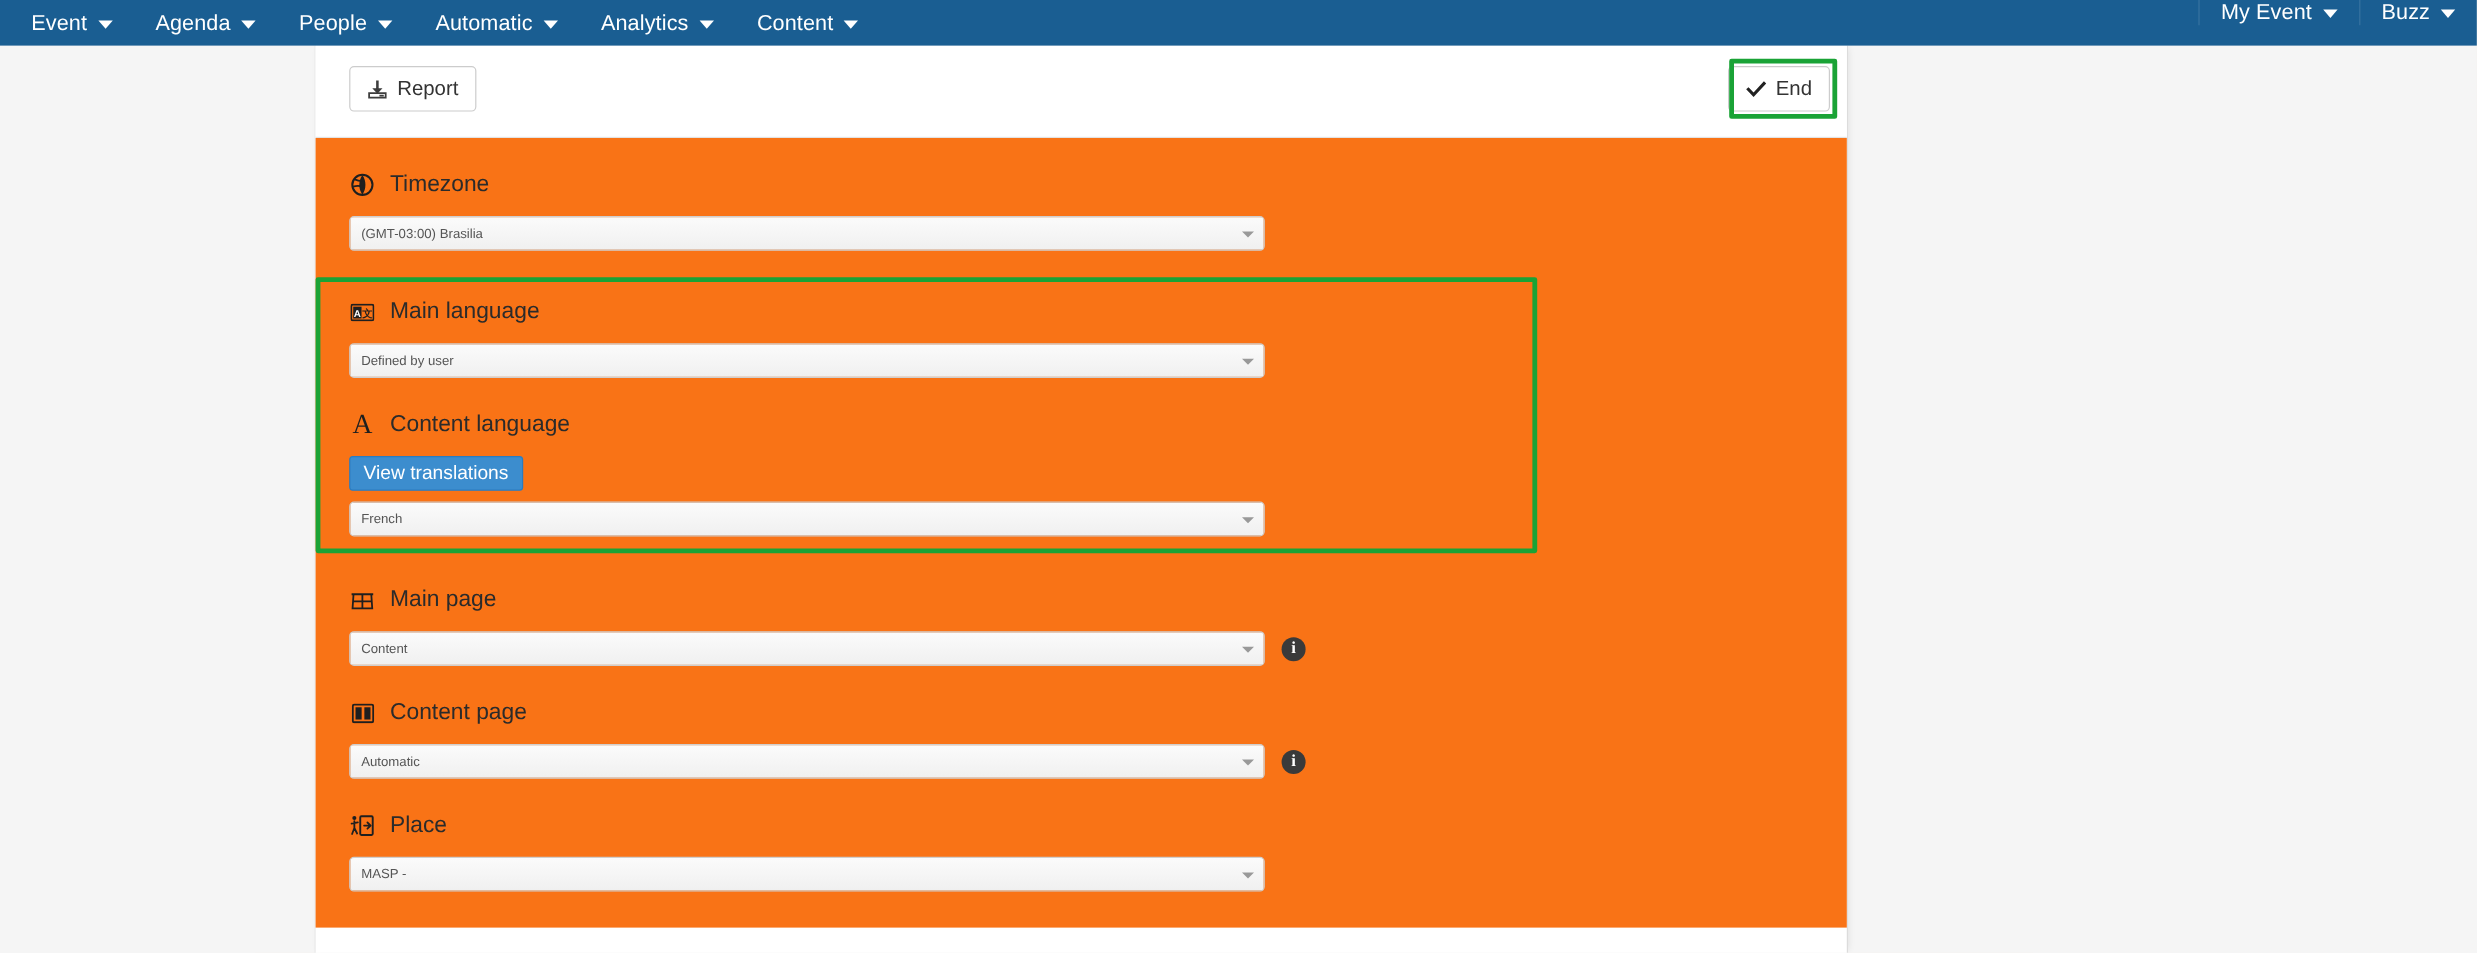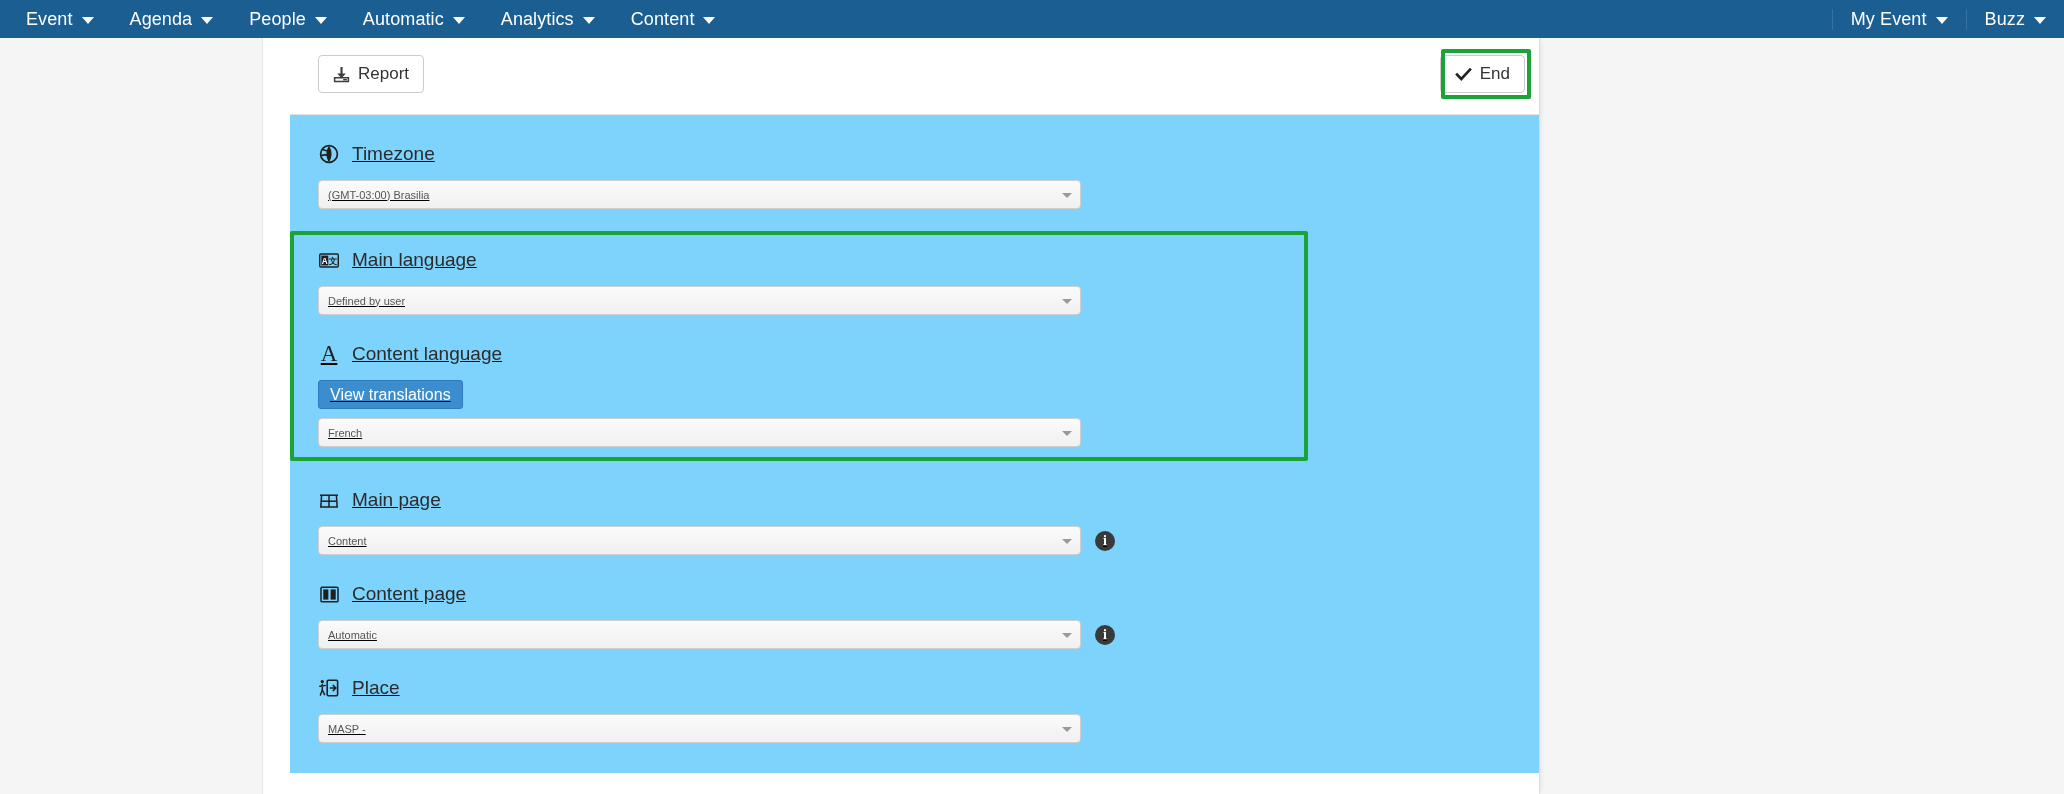--- a/index.html
+++ b/index.html
@@ -17,21 +17,21 @@
     position: absolute;
     top: 0; left: 0;
     width: 2064px;
     height: 38px;
     background: #1a5e92;
     display: flex;
     align-items: stretch;
     z-index: 50;
   }
   .nav-left { display: flex; align-items: stretch; padding-left: 8px; }
-  .nav-right { display: flex; align-items: center; margin-left: auto; }
+  .nav-right { display: flex; align-items: flex-start; margin-left: auto; }
 
   .nav-item {
     display: flex;
     align-items: center;
     gap: 9px;
     padding: 0 18px;
     color: #ffffff;
     font-size: 18px;
     font-weight: normal;
     letter-spacing: .1px;
@@ -63,21 +63,20 @@
   #content-card {
     position: absolute;
     left: 262px;
     top: 0;
     width: 1278px;
     min-height: 756px;
     background: #ffffff;
     border-left: 1px solid #e6e6e6;
     border-right: 1px solid #dcdcdc;
     box-shadow: 2px 0 6px -2px rgba(0,0,0,.10);
-    padding-left: 27px;
   }
 
   
   #action-bar {
     position: relative;
     height: 77px;
     background: #ffffff;
     border-bottom: 1px solid #e3e3e3;
   }
   #clipped-title {
@@ -129,22 +128,21 @@
     right: 8px;
     top: 11px;
     width: 90px;
     height: 50px;
   }
 
   
   #form-area {
     position: relative;
     padding: 0 0 30px 0;
-    background: #7dd3fc;
-    text-decoration: underline;
+    background: #f97316;
   }
 
   .field-block { padding: 0 28px; }
 
   .field-label {
     display: flex;
     align-items: center;
     gap: 12px;
     font-size: 19px;
     color: #2b2b2b;

